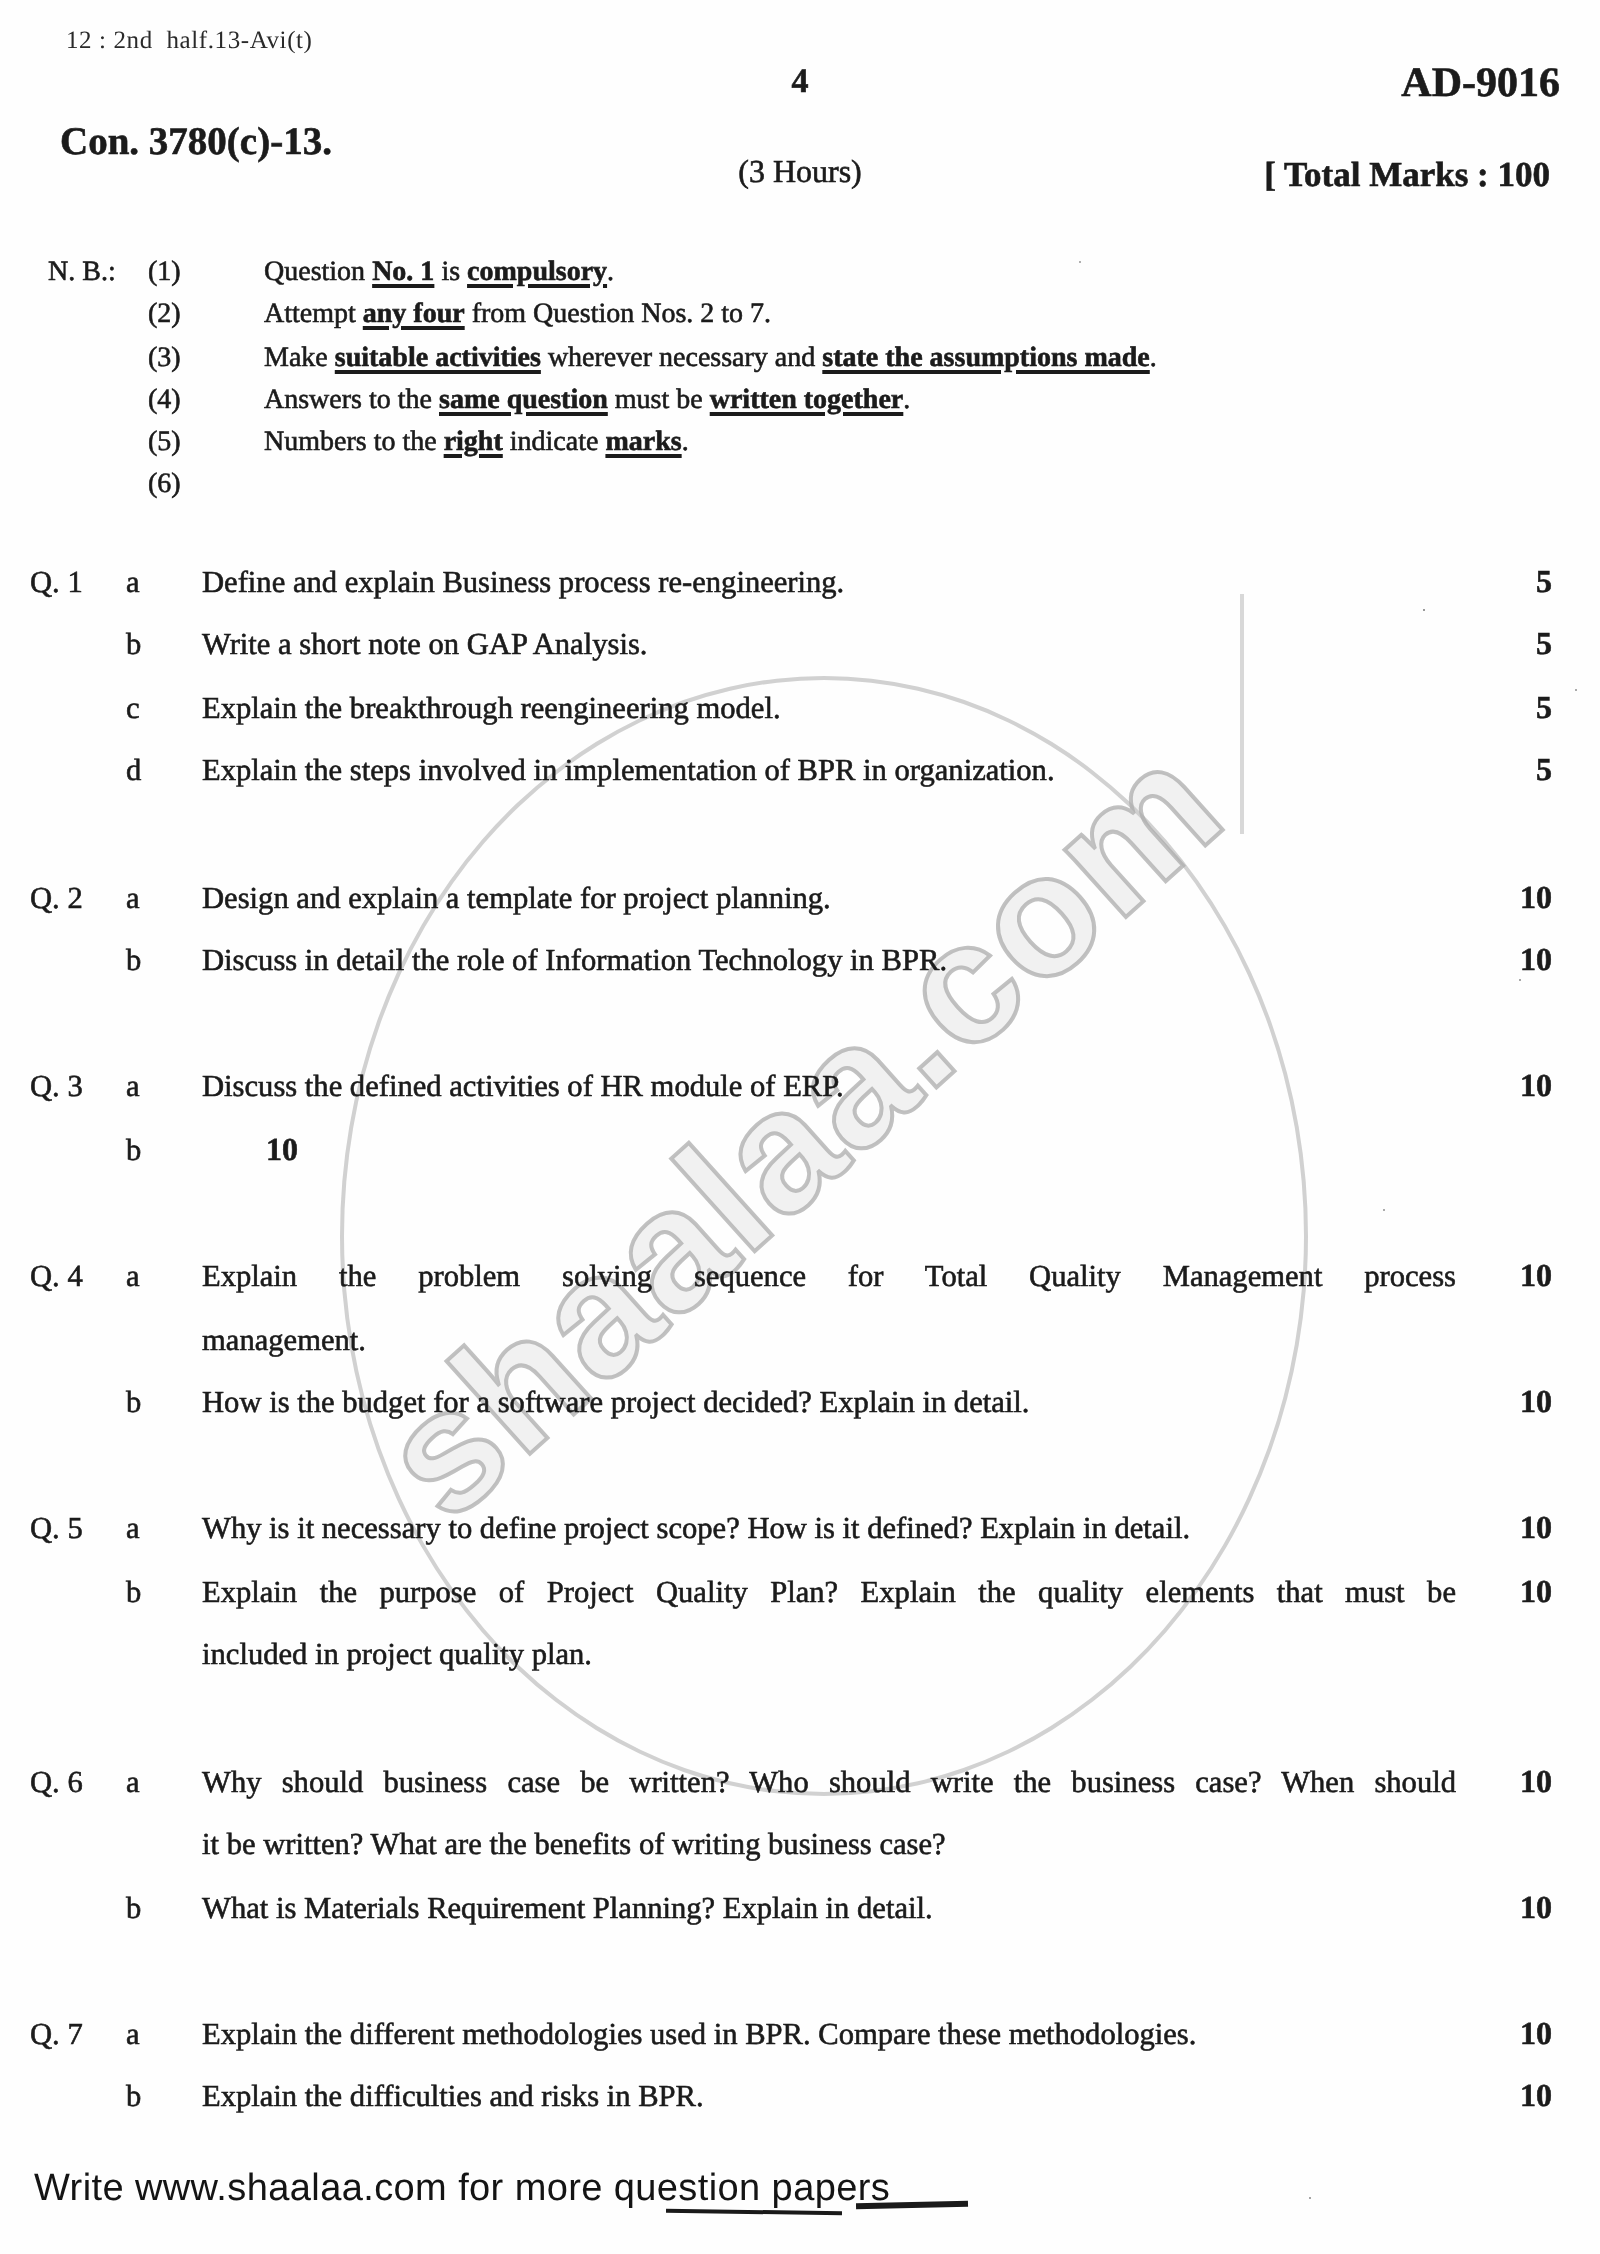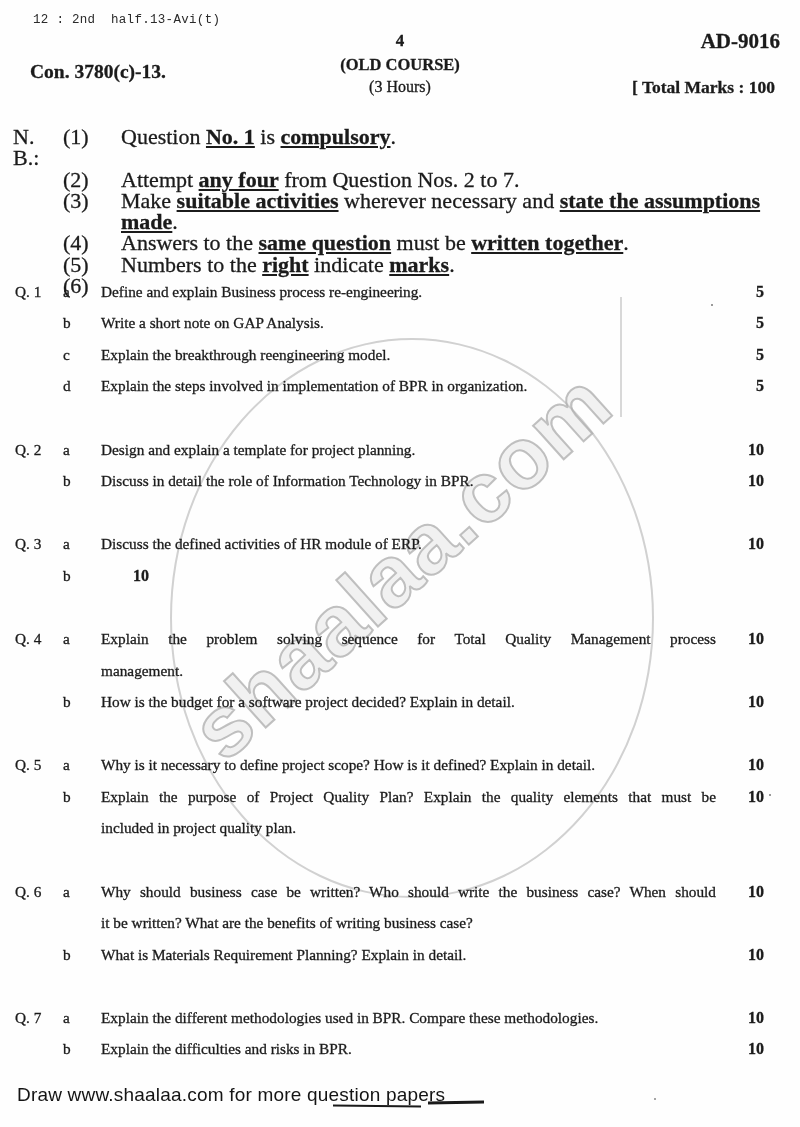--- a/index.html
+++ b/index.html
@@ -40,40 +40,40 @@
     white-space:nowrap;
   }
   .artifact-vline{
     position:absolute;left:620px;top:297px;width:1.5px;height:120px;
     background:rgba(130,130,130,.30);z-index:0;
   }
 
   
   .top-note{
     position:absolute;left:33px;top:13px;
-    font-family:Liberation Mono, monospace;
+    font-family:Liberation Serif, serif;
     font-size:12.5px;color:#2a2a2a;letter-spacing:.3px;white-space:pre;z-index:1;
   }
   .exam-code{position:absolute;left:30px;top:30px;font-size:19.5px;font-weight:bold;z-index:1;margin-top:31px;}
   .page-number{position:absolute;left:0;top:31px;width:100%;text-align:center;font-size:17px;font-weight:bold;z-index:1;}
   .paper-code{position:absolute;right:20px;top:29px;font-size:21px;font-weight:bold;z-index:1;}
   .course-line{position:absolute;left:0;top:55px;width:100%;text-align:center;font-size:16.5px;font-weight:bold;z-index:1;}
   .duration{position:absolute;left:0;top:78px;width:100%;text-align:center;font-size:16px;z-index:1;}
   .total-marks{position:absolute;right:25px;top:77px;font-size:17.5px;font-weight:bold;z-index:1;}
 
   
-  .nb{position:absolute;left:0;right:0;top:126px;padding-left:13px;z-index:1;font-size:22px;}
+  .nb{position:absolute;left:0;right:0;top:126px;padding-left:24px;z-index:1;font-size:14px;}
   .nb-row{display:flex;line-height:21.3px;}
   .nb-label{flex:0 0 50px;}
   .nb-num{flex:0 0 58px;}
   .nb-text{flex:1 1 auto;}
   .bu{font-weight:bold;text-decoration:underline;text-decoration-thickness:2px;text-underline-offset:2px;text-align:right;}
 
   
-  .questions{position:absolute;left:0;right:0;top:276px;padding:0 36px 0 15px;z-index:1;font-size:15.3px;}
+  .questions{position:absolute;left:0;right:0;top:276px;padding:0 24px 0 15px;z-index:1;font-size:15.3px;}
   .question{margin-bottom:32px;}
   .part{display:flex;align-items:flex-start;}
   .col-qno{flex:0 0 48px;line-height:31.4px;}
   .col-letter{flex:0 0 38px;line-height:31.4px;}
   .col-text{flex:1 1 auto;}
   .col-marks{flex:0 0 48px;text-align:right;font-weight:bold;font-size:16px;line-height:31.4px;}
   .qline{line-height:31.4px;}
   .qline.stretch{text-align:justify;text-align-last:justify;}
   .nb,.questions,.exam-code,.page-number,.paper-code,.course-line,.duration,.total-marks{
     -webkit-text-stroke:.3px currentColor;
@@ -95,21 +95,20 @@
 <div class="page">
 
   <div class="wm-circle"></div>
   <div class="wm-text">shaalaa.com</div>
   <div class="artifact-vline"></div>
 
   <div class="top-note">12 : 2nd  half.13-Avi(t)</div>
   <div class="exam-code">Con. 3780(c)-13.</div>
   <div class="page-number">4</div>
   <div class="paper-code">AD-9016</div>
-  <div class="course-line">(OLD COURSE)</div>
   <div class="duration">(3 Hours)</div>
   <div class="total-marks">[ Total Marks : 100</div>
 
   <div class="nb" id="nb-rows">
       <div class="nb-row">
         <span class="nb-label">N. B.:</span>
         <span class="nb-num">(1)</span>
         <span class="nb-text"><span>Question </span><span class="bu">No. 1</span><span> is </span><span class="bu">compulsory</span><span>.</span></span>
       </div>
       <div class="nb-row">
@@ -276,17 +275,17 @@
           <span class="col-qno"></span>
           <span class="col-letter">b</span>
           <span class="col-text">
             <div class="qline">Explain the difficulties and risks in BPR.</div>
           </span>
           <span class="col-marks">10</span>
         </div>
       </div>
     </div>
 
-  <div class="footer">Draw www.shaalaa.com for more question papers</div>
+  <div class="footer">Write www.shaalaa.com for more question papers</div>
   <div class="footer-line seg1"></div>
   <div class="footer-line seg2"></div>
 
 </div>
 
 </body></html>

